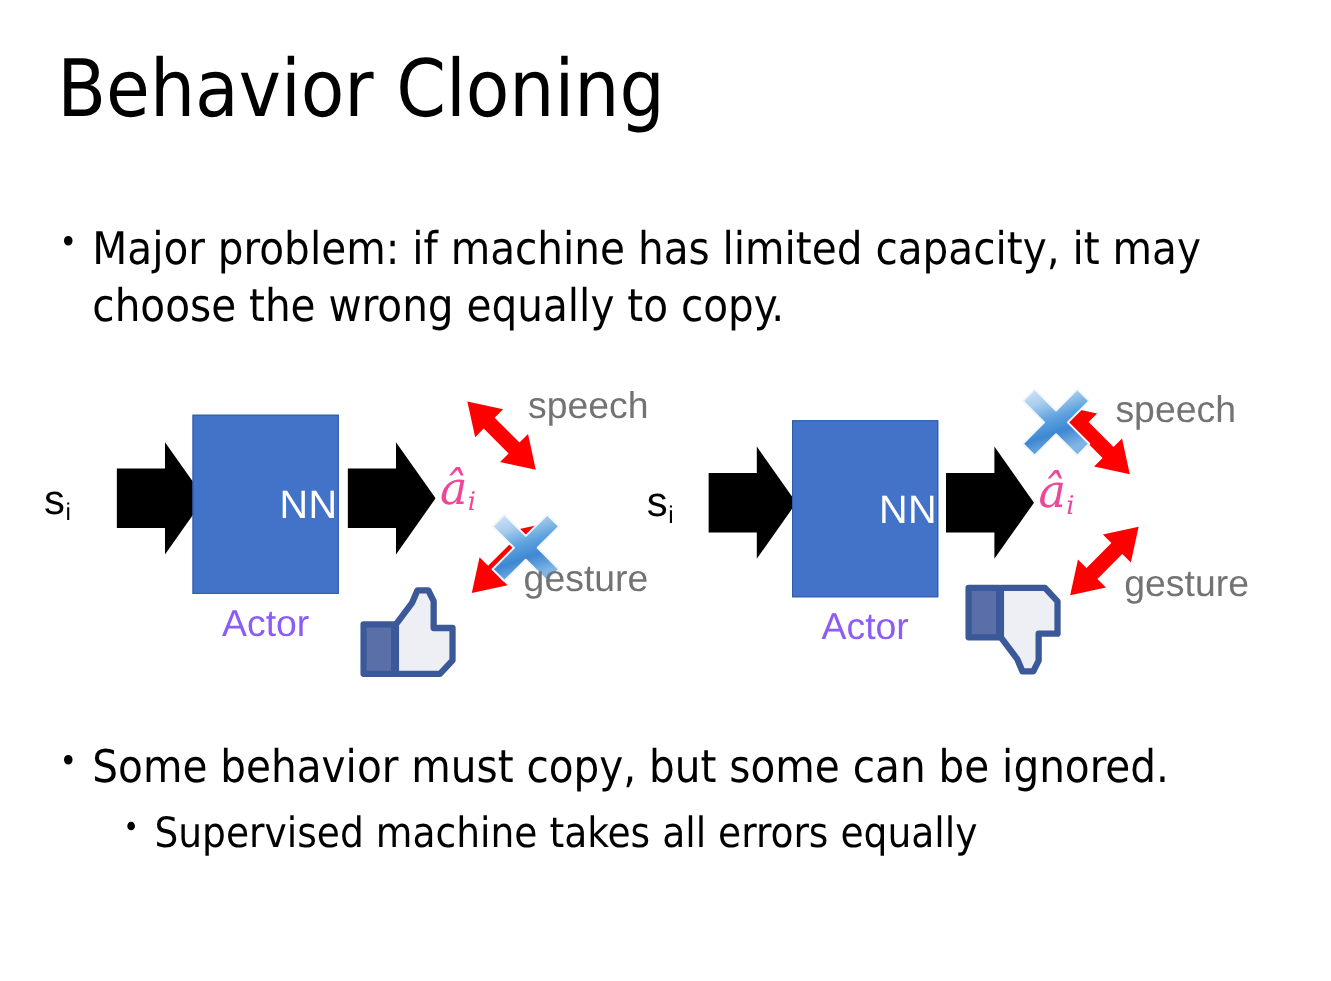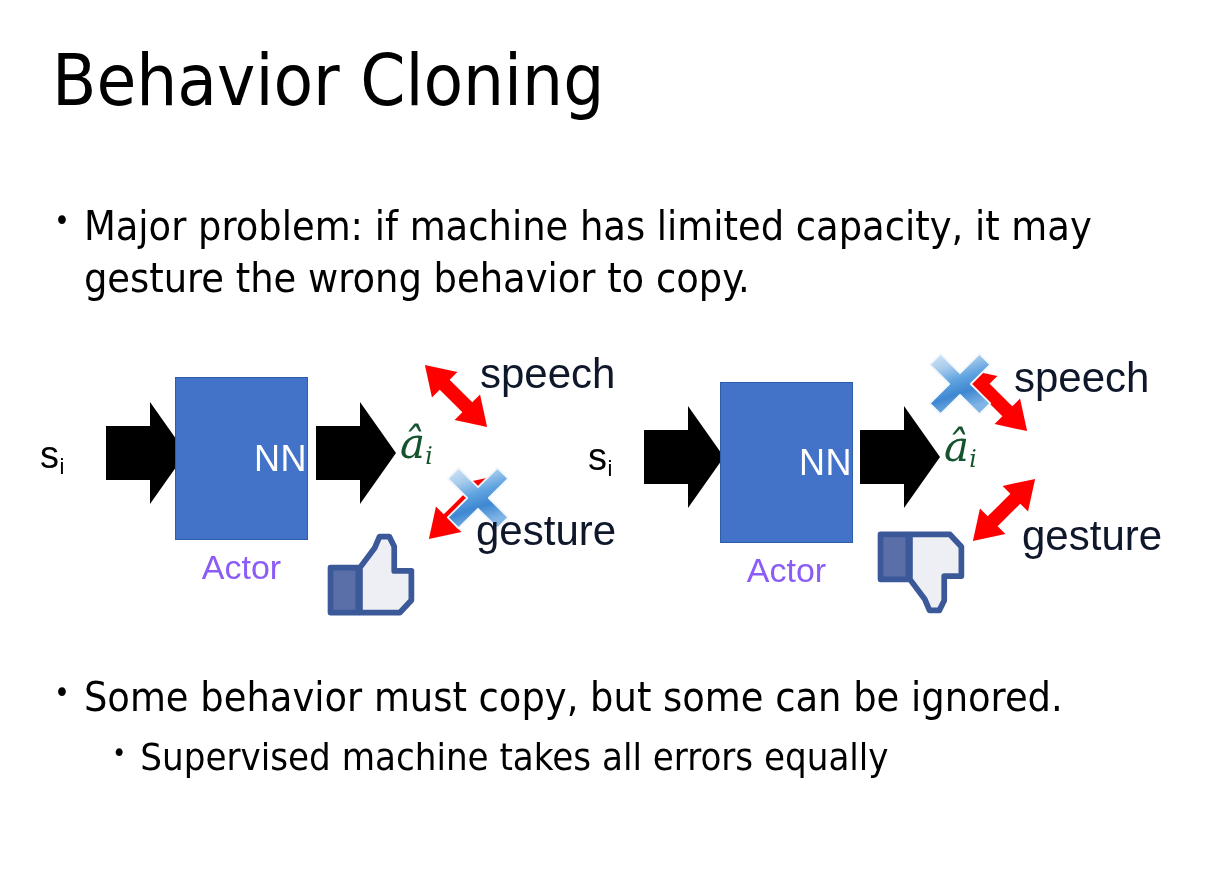--- a/index.html
+++ b/index.html
@@ -124,52 +124,52 @@
     vertical-align: baseline;
     position: relative;
     top: 0.28em;
     left: 0.02em;
   }
   .a-hat {
     position: absolute;
     font-family: "DejaVu Serif", "Liberation Serif", serif;
     font-style: italic;
     font-size: 42px;
-    color: #14532d;
+    color: #ec4899;
     white-space: nowrap;
   }
   .a-hat sub {
     font-size: 0.56em;
     vertical-align: baseline;
     position: relative;
     top: 0.26em;
     left: 0.01em;
   }
   .out-label {
     position: absolute;
     font-family: "Liberation Sans", sans-serif;
-    font-size: 42px;
-    color: #0f172a;
+    font-size: 34px;
+    color: #737373;
     white-space: nowrap;
   }
   .arrow-black, .arrow-red, .blue-x, .thumb {
     position: absolute;
   }
   .blue-x svg, .thumb svg, .arrow-red svg, .arrow-black svg { display: block; }
 </style>
 </head>
 <body>
 
 <div id="slide">
 
   <div id="slide-title">Behavior Cloning</div>
 
   <div class="bullet" id="bullet-problem">
     <span class="dot">•</span>
-    <span class="btext">Major problem: if machine has limited capacity, it may gesture the wrong behavior to copy.</span>
+    <span class="btext">Major problem: if machine has limited capacity, it may choose the wrong equally to copy.</span>
   </div>
 
   <div class="diagram" id="diagram-left">
 
     <div class="s-label" style="left:30px; top:98px;">
       <span>s</span><sub>i</sub>
     </div>
 
     <div class="arrow-black" style="left:96px; top:62px;">
       <svg width="80" height="110" viewBox="0 0 80 110">

